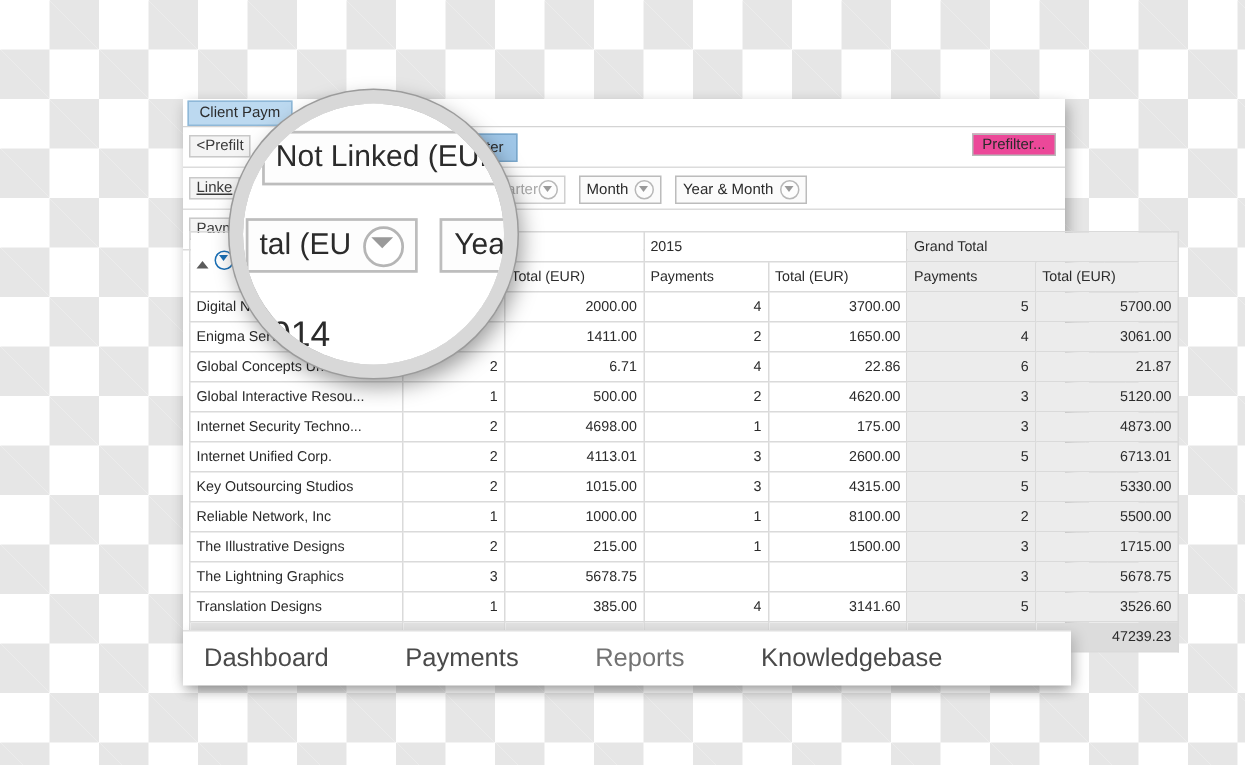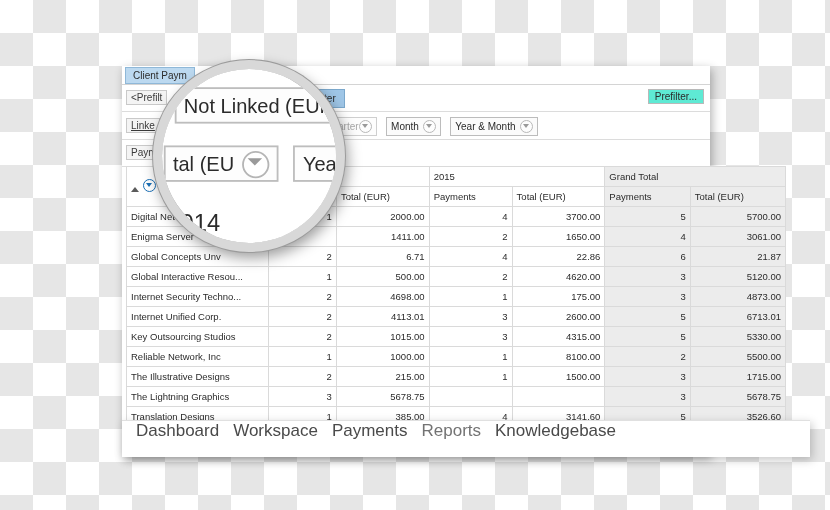--- a/index.html
+++ b/index.html
@@ -92,21 +92,21 @@
   .funnel.active { border-color: #1a6fb5; background: #ffffff; }
   .funnel.active::before { border-top-color: #1a6fb5; }
 
   .chip-row-1 {
     position: absolute; left: 60px; top: 4px;
   }
   .prefilter-btn {
     position: absolute; right: 6px; top: 4px;
     font-size: 10px; color: #2b2b2b;
     border: 1px solid #b9b9b9;
-    background: #5eead4;
+    background: #ec4899;
     padding: 1px 6px;
     white-space: nowrap;
   }
 
   
   .linked-row {
     position: absolute; left: 0; top: 46px;
     width: 100%; height: 27px;
     border-bottom: 1px solid #dcdcdc;
     background: #ffffff;
@@ -147,21 +147,21 @@
   }
   .payments-label {
     position: absolute; left: 4px; top: 5px;
     font-size: 10px; color: #3a3a3a;
     border: 1px solid #c9c9c9; background: #f4f4f4;
     padding: 1px 4px;
   }
 
   
   #pivot {
-    position: absolute; left: 4px; top: 100px;
+    position: absolute; left: 4px; top: 88px;
     width: 660px;
     border-collapse: collapse;
     font-size: 9.5px;
     color: #2b2b2b;
     table-layout: fixed;
   }
   #pivot td, #pivot th {
     border: 1px solid #dadada;
     padding: 2px 4px;
     font-weight: normal;
@@ -192,25 +192,26 @@
     border-right: 4px solid transparent;
     border-bottom: 5px solid #5b5b5b;
     vertical-align: middle;
     margin-right: 4px;
   }
 
   
   #bottom-nav {
     position: absolute;
     left: 122px; top: 420px;
-    width: 688px; height: 36px;
+    width: 592px; height: 36px;
     background: #ffffff;
     border-top: 1px solid #e0e0e0;
-    display: flex; 
+    display: flex; align-items: center;
     box-shadow: 2px 3px 9px rgba(0,0,0,0.22);
+    gap: 37px;
   }
   #bottom-nav .navitem {
     font-size: 17px;
     color: #4a4a4a;
     margin-left: 14px;
     white-space: nowrap;
   }
   #bottom-nav .navitem.active { color: #2f7fc4; }
 
   
@@ -500,21 +501,20 @@
             <td class="num">26216.76</td>
             <td class="num gt">44</td>
             <td class="num gt">47239.23</td>
           </tr>
         </tbody>
     </table>
   </div>
 
   <div id="bottom-nav">
       <div class="navitem">Dashboard</div>
-      <div class="navitem">Workspace</div>
       <div class="navitem">Payments</div>
       <div class="navitem active" style="color: #737373;">Reports</div>
       <div class="navitem">Knowledgebase</div>
     </div>
 
   <div id="lens">
     <div id="lens-inner">
       <div id="lens-content">
 
         <div class="mg-tabchip" style="left:2px; top:10px;">Client Paym</div>

